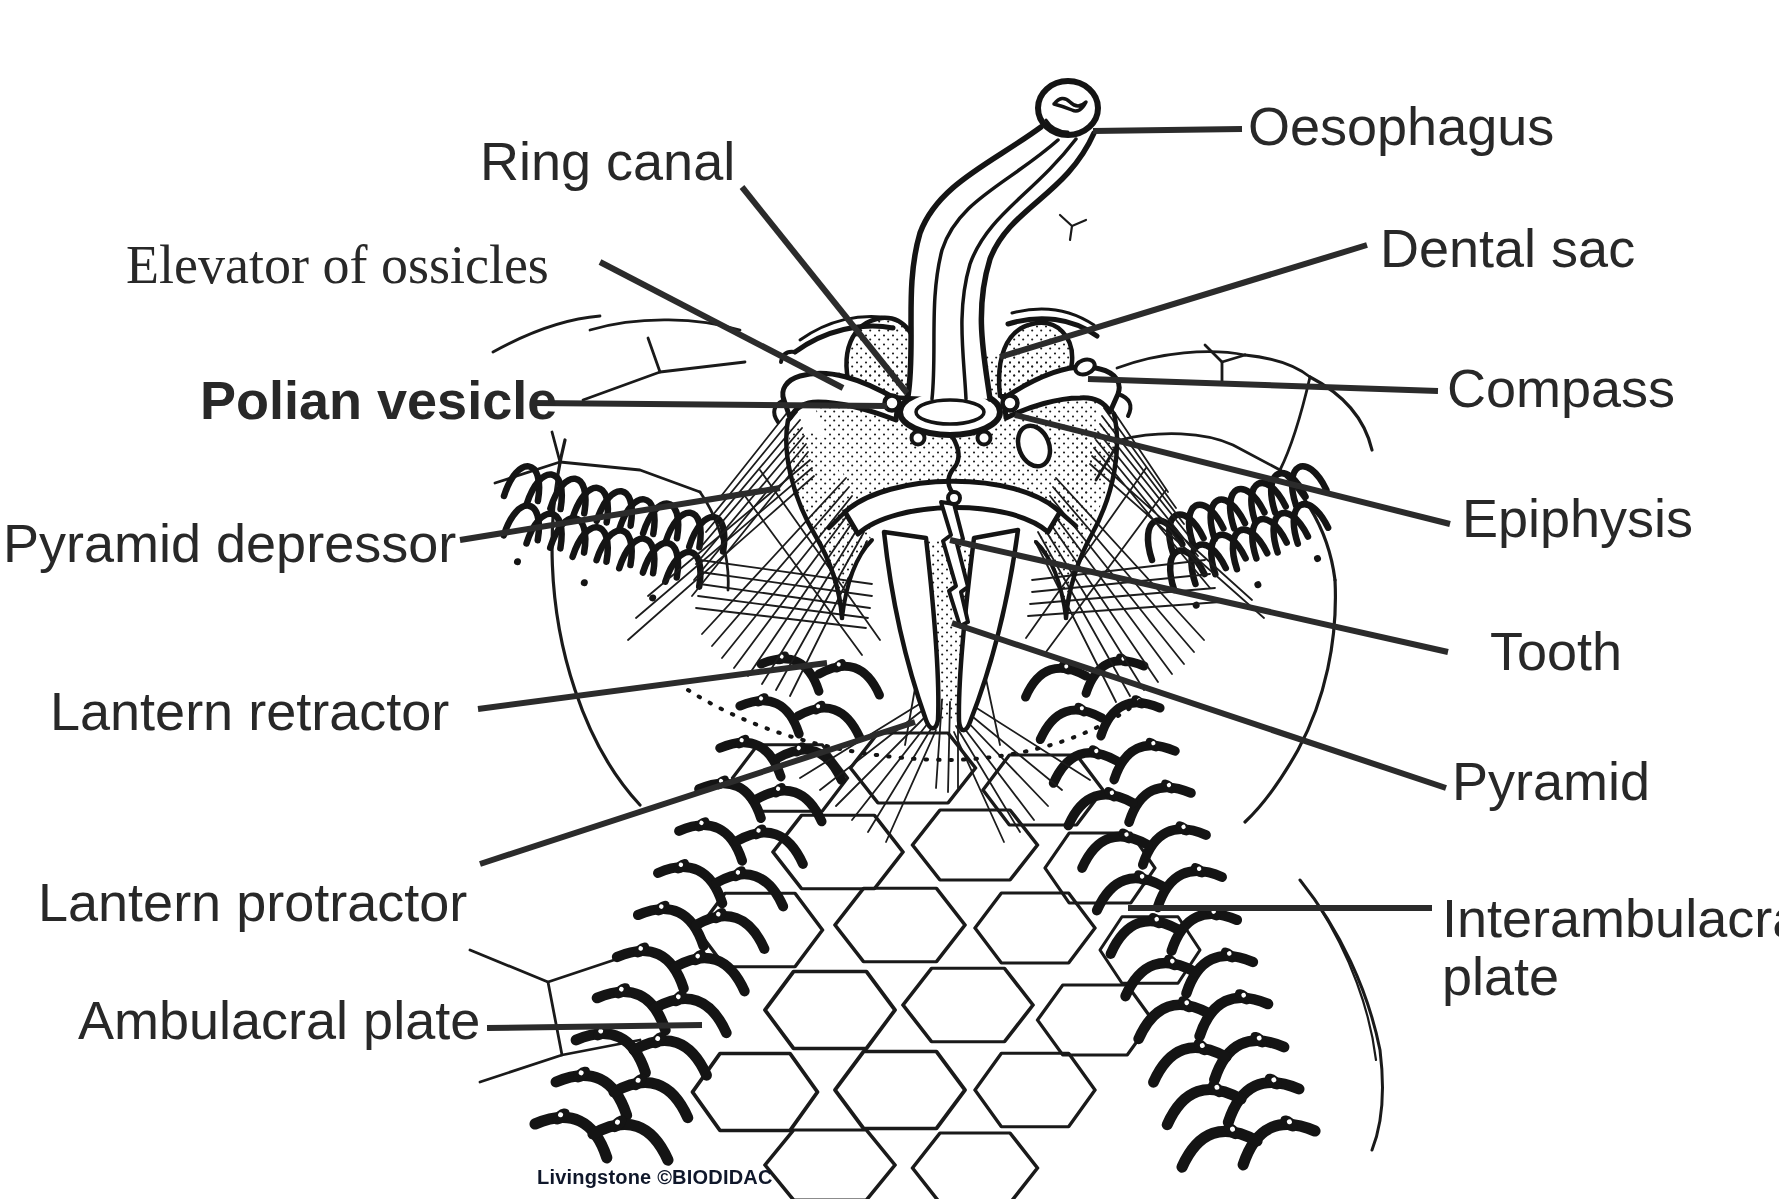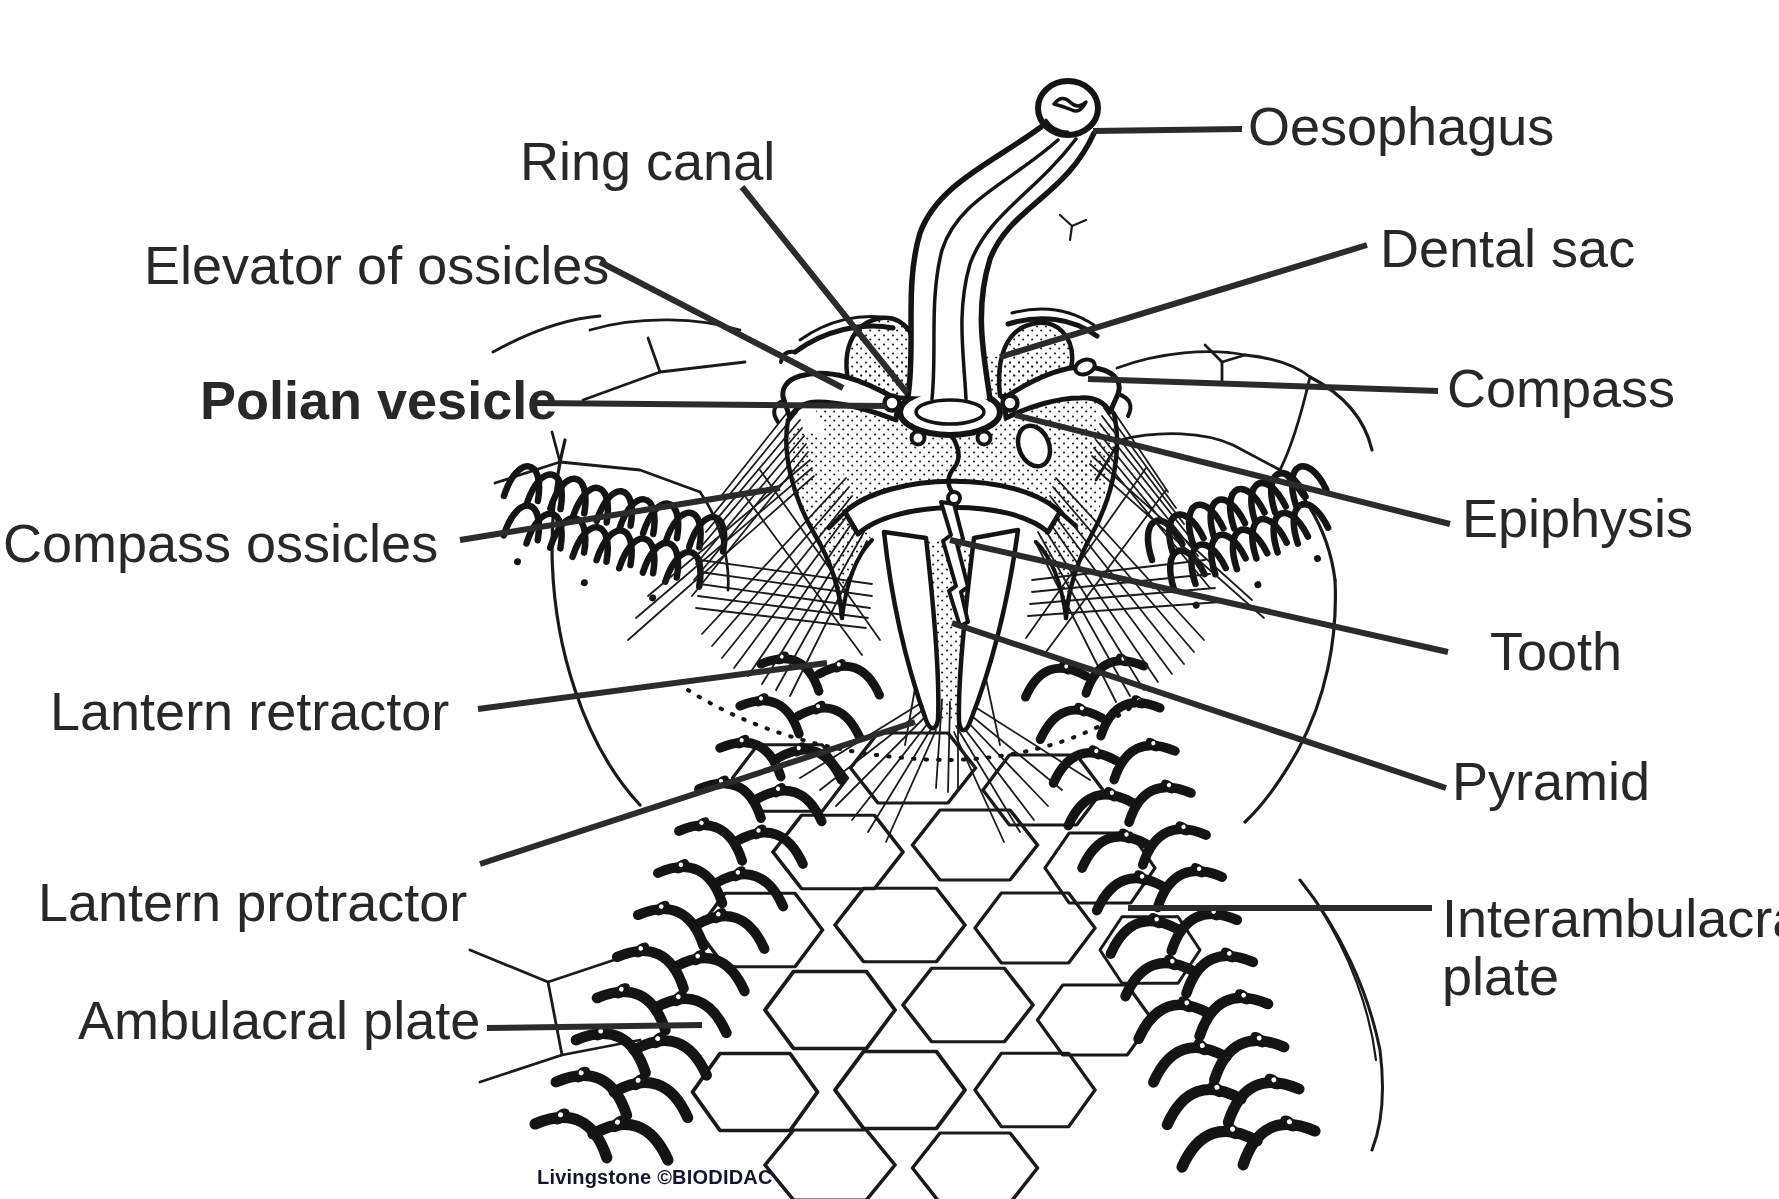--- a/index.html
+++ b/index.html
@@ -292,24 +292,24 @@
       <line x1="1450" y1="524" x2="1015" y2="415"></line>
       <line x1="1448" y1="652" x2="950" y2="540"></line>
       <line x1="478" y1="709" x2="827" y2="663"></line>
       <line x1="1446" y1="788" x2="952" y2="623"></line>
       <line x1="480" y1="864" x2="915" y2="722"></line>
       <line x1="1128" y1="908" x2="1432" y2="908"></line>
       <line x1="487" y1="1028" x2="702" y2="1025"></line>
     </g>
   </svg>
 
-  <div class="lbl" style="left:480px;top:133px;margin-left:40px;">Ring canal</div>
-  <div class="lbl" style="left:144px;top:237px;">Elevator of ossicles</div>
+  <div class="lbl" style="left:480px;top:133px;">Ring canal</div>
+  <div class="lbl" style="left:126px;top:237px;font-family:Liberation Serif, serif;">Elevator of ossicles</div>
   <div class="lbl" style="left:200px;top:372px;font-weight:bold;">Polian vesicle</div>
-  <div class="lbl" style="left:3px;top:515px;">Compass ossicles</div>
+  <div class="lbl" style="left:3px;top:515px;">Pyramid depressor</div>
   <div class="lbl" style="left:50px;top:683px;">Lantern retractor</div>
   <div class="lbl" style="left:38px;top:838px;margin-top:36px;">Lantern protractor</div>
   <div class="lbl" style="left:78px;top:992px;">Ambulacral plate</div>
   <div class="lbl" style="left:1248px;top:98px;">Oesophagus</div>
   <div class="lbl" style="left:1380px;top:220px;">Dental sac</div>
   <div class="lbl" style="left:1447px;top:360px;">Compass</div>
   <div class="lbl" style="left:1462px;top:490px;text-align:center;">Epiphysis</div>
   <div class="lbl" style="left:1490px;top:623px;">Tooth</div>
   <div class="lbl" style="left:1452px;top:753px;">Pyramid</div>
   <div class="lbl wrap" style="left:1442px;top:890px;">Interambulacral plate</div>

